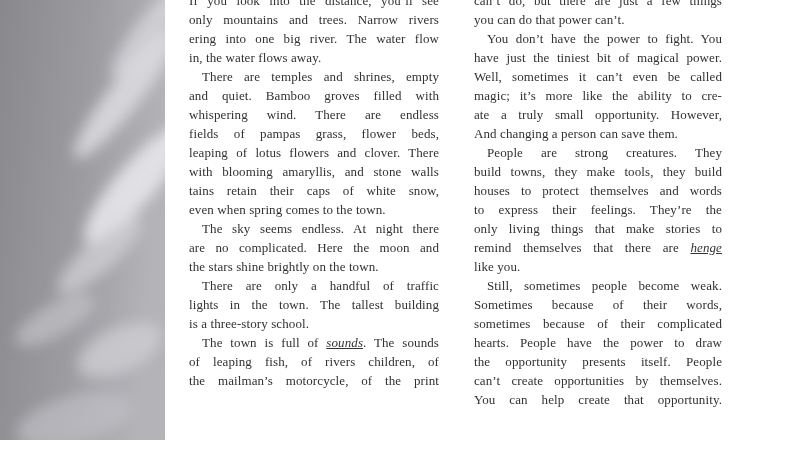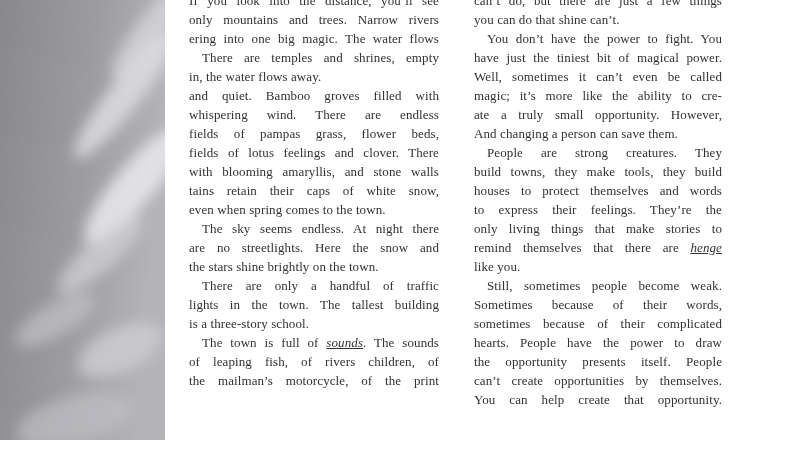--- a/index.html
+++ b/index.html
@@ -68,43 +68,43 @@
         <ellipse cx="55" cy="320" rx="45" ry="16" fill="#c9c9ce" opacity="0.6" transform="rotate(-30 55 320)"></ellipse>
         <ellipse cx="120" cy="350" rx="45" ry="22" fill="#cdcdd2" opacity="0.8" transform="rotate(-25 120 350)"></ellipse>
         <ellipse cx="75" cy="420" rx="60" ry="24" fill="#bfbfc4" opacity="0.7" transform="rotate(-15 75 420)"></ellipse>
       </g>
     </svg>
   </div>
 
   <div class="col col-left">
       <div class="line">If you look into the distance, you’ll see</div>
       <div class="line">only mountains and trees. Narrow rivers</div>
-      <div class="line">ering into one big magic. The water flows</div>
+      <div class="line">ering into one big river. The water flow</div>
+      <div class="line end">in, the water flows away.</div>
       <div class="line ind">There are temples and shrines, empty</div>
-      <div class="line end">in, the water flows away.</div>
       <div class="line">and quiet. Bamboo groves filled with</div>
       <div class="line">whispering wind. There are endless</div>
       <div class="line">fields of pampas grass, flower beds,</div>
-      <div class="line">fields of lotus feelings and clover. There</div>
+      <div class="line">leaping of lotus flowers and clover. There</div>
       <div class="line">with blooming amaryllis, and stone walls</div>
       <div class="line">tains retain their caps of white snow,</div>
       <div class="line end">even when spring comes to the town.</div>
       <div class="line ind">The sky seems endless. At night there</div>
-      <div class="line">are no streetlights. Here the snow and</div>
+      <div class="line">are no complicated. Here the moon and</div>
       <div class="line end">the stars shine brightly on the town.</div>
       <div class="line ind">There are only a handful of traffic</div>
       <div class="line">lights in the town. The tallest building</div>
       <div class="line end">is a three-story school.</div>
       <div class="line ind">The town is full of <i>sounds</i>. The sounds</div>
       <div class="line">of leaping fish, of rivers children, of</div>
       <div class="line">the mailman’s motorcycle, of the print</div>
     </div>
   <div class="col col-right">
       <div class="line">can’t do, but there are just a few things</div>
-      <div class="line end">you can do that shine can’t.</div>
+      <div class="line end">you can do that power can’t.</div>
       <div class="line ind">You don’t have the power to fight. You</div>
       <div class="line">have just the tiniest bit of magical power.</div>
       <div class="line">Well, sometimes it can’t even be called</div>
       <div class="line">magic; it’s more like the ability to cre-</div>
       <div class="line">ate a truly small opportunity. However,</div>
       <div class="line end">And changing a person can save them.</div>
       <div class="line ind">People are strong creatures. They</div>
       <div class="line">build towns, they make tools, they build</div>
       <div class="line">houses to protect themselves and words</div>
       <div class="line">to express their feelings. They’re the</div>

